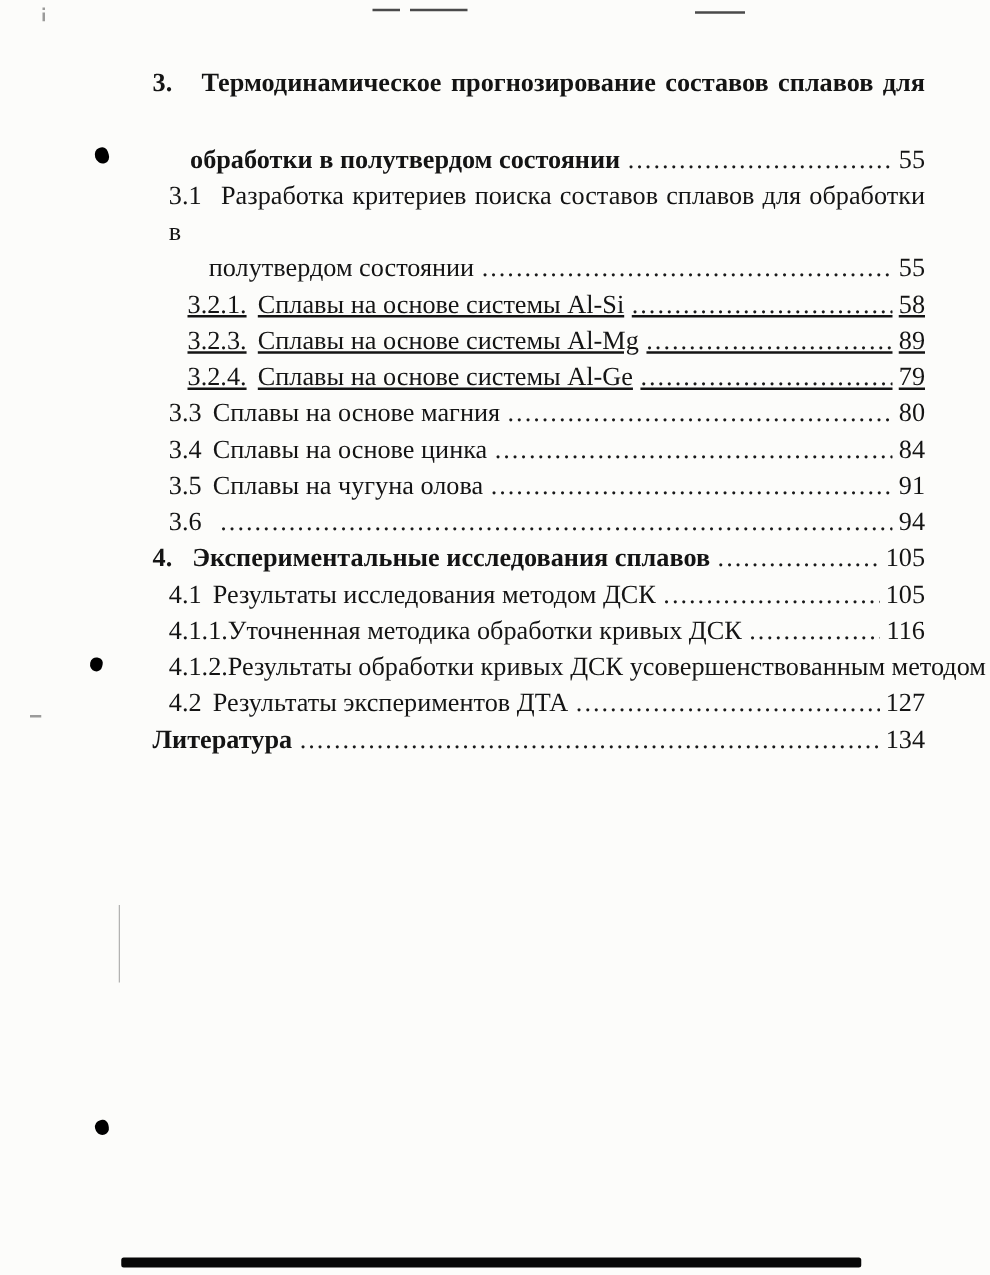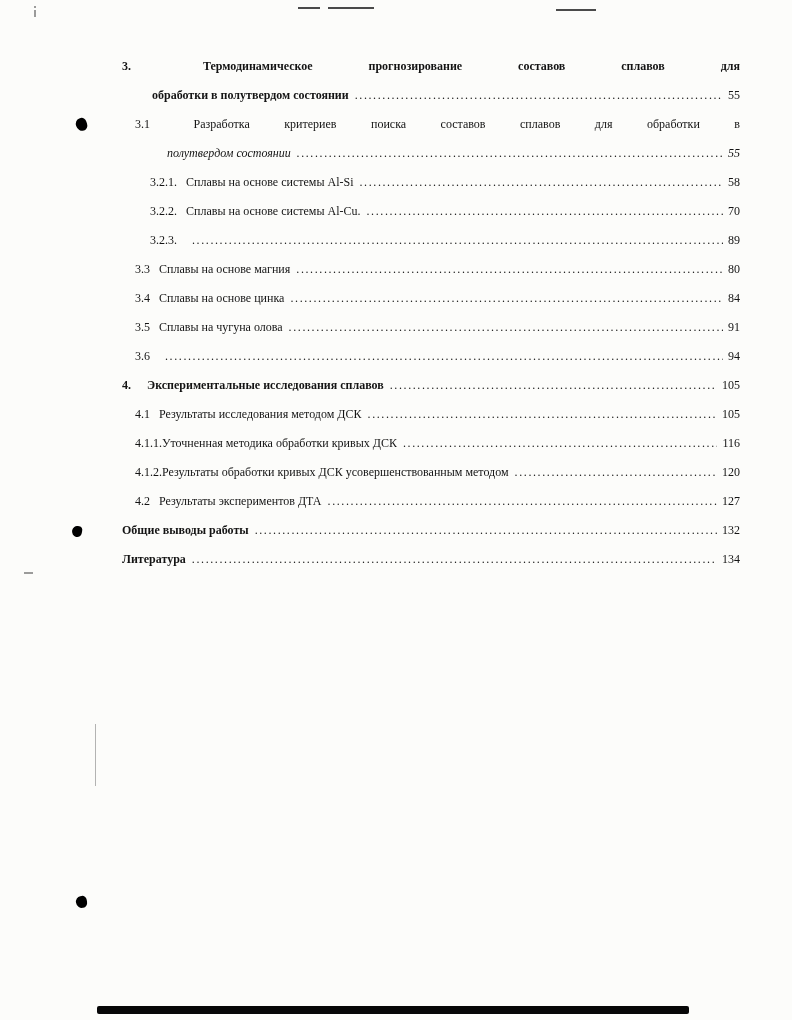--- a/index.html
+++ b/index.html
@@ -11,28 +11,28 @@
     background: #fcfcfa;
     overflow: hidden;
     font-family: "Liberation Serif", "DejaVu Serif", serif;
     color: #141414;
   }
   .toc {
     position: absolute;
     top: 52px;
     left: 122px;
     right: 52px;
-    font-size: 12px;
+    font-size: 21px;
     line-height: 29px;
   }
   .toc-entry { margin: 0; }
   .toc-entry.bold .toc-num,
   .toc-entry.bold .toc-text { font-weight: bold; }
   .toc-entry.level-2 { padding-left: 13px; }
-  .toc-entry.level-3 { padding-left: 28px; }
+  .toc-entry.level-3 { padding-left: 28px; text-decoration: underline; }
 
   .toc-line { min-height: 29px; }
   .toc-line.last {
     display: flex;
     align-items: baseline;
   }
   .toc-line.wrapfirst {
     display: block;
     text-align: justify;
     text-align-last: justify;
@@ -79,55 +79,56 @@
   <div class="artifact blob" style="left:76px; top:896px; width:11px; height:12px; transform: rotate(-10deg);"></div>
 
   <div class="artifact dash faint" style="left:24px; top:572px; width:9px; height:2px;"></div>
   <div class="artifact faint" style="left:95px; top:724px; width:1px; height:62px; background:#777;"></div>
 
   <div class="artifact" style="left:97px; top:1006px; width:592px; height:8px; border-radius:2px; background:#070707;"></div>
 
   <div class="toc">
       <div class="toc-entry level-1 bold">
         <div class="toc-line wrapfirst"><span class="toc-num">3.</span> <span class="toc-text">Термодинамическое прогнозирование составов сплавов для</span></div>
-        <div class="toc-line last" style="padding-left: 30px;">
+        <div class="toc-line last" style="padding-left: 30px; margin-top: 32px;">
           <span class="toc-text">обработки в полутвердом состоянии</span>
           <span class="leader"></span>
           <span class="toc-page">55</span>
         </div>
       </div>
       <div class="toc-entry level-2">
         <div class="toc-line wrapfirst"><span class="toc-num">3.1</span> <span class="toc-text">Разработка критериев поиска составов сплавов для обработки в</span></div>
-        <div class="toc-line last" style="padding-left: 32px; font-style: italic;">
+        <div class="toc-line last" style="padding-left: 32px;">
           <span class="toc-text">полутвердом состоянии</span>
           <span class="leader"></span>
           <span class="toc-page">55</span>
         </div>
       </div>
       <div class="toc-entry level-3">
         <div class="toc-line last">
           <span class="toc-num">3.2.1.</span>
           <span class="toc-text">Сплавы на основе системы Al-Si</span>
           <span class="leader"></span>
           <span class="toc-page">58</span>
         </div>
       </div>
       <div class="toc-entry level-3">
         <div class="toc-line last">
-          <span class="toc-num">3.2.2.</span>
-          <span class="toc-text">Сплавы на основе системы Al-Cu.</span>
-          <span class="leader"></span>
-          <span class="toc-page">70</span>
+          <span class="toc-num">3.2.3.</span>
+          <span class="toc-text">Сплавы на основе системы Al-Mg</span>
+          <span class="leader"></span>
+          <span class="toc-page">89</span>
         </div>
       </div>
       <div class="toc-entry level-3">
         <div class="toc-line last">
-          <span class="toc-num">3.2.3.</span>
-          <span class="leader"></span>
-          <span class="toc-page">89</span>
+          <span class="toc-num">3.2.4.</span>
+          <span class="toc-text">Сплавы на основе системы Al-Ge</span>
+          <span class="leader"></span>
+          <span class="toc-page">79</span>
         </div>
       </div>
       <div class="toc-entry level-2">
         <div class="toc-line last">
           <span class="toc-num">3.3</span>
           <span class="toc-text">Сплавы на основе магния</span>
           <span class="leader"></span>
           <span class="toc-page">80</span>
         </div>
       </div>
@@ -189,27 +190,20 @@
       <div class="toc-entry level-2">
         <div class="toc-line last">
           <span class="toc-num">4.2</span>
           <span class="toc-text">Результаты экспериментов ДТА</span>
           <span class="leader"></span>
           <span class="toc-page">127</span>
         </div>
       </div>
       <div class="toc-entry level-1 bold">
         <div class="toc-line last">
-          <span class="toc-text">Общие выводы работы</span>
-          <span class="leader"></span>
-          <span class="toc-page">132</span>
-        </div>
-      </div>
-      <div class="toc-entry level-1 bold">
-        <div class="toc-line last">
           <span class="toc-text">Литература</span>
           <span class="leader"></span>
           <span class="toc-page">134</span>
         </div>
       </div>
     </div>
 
 </div>
 
 </body></html>

